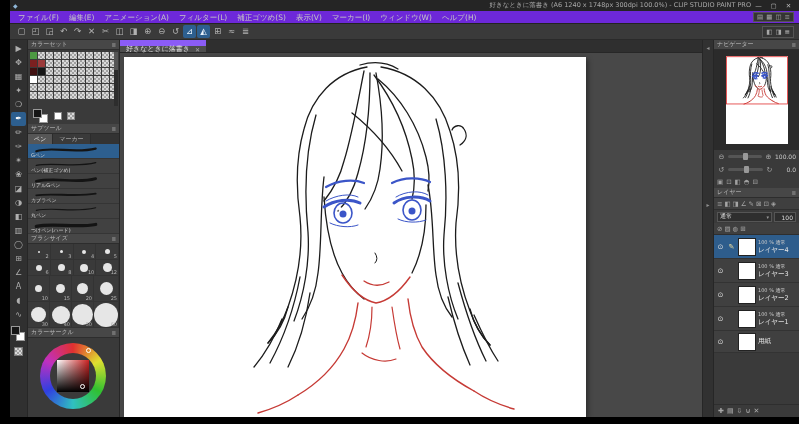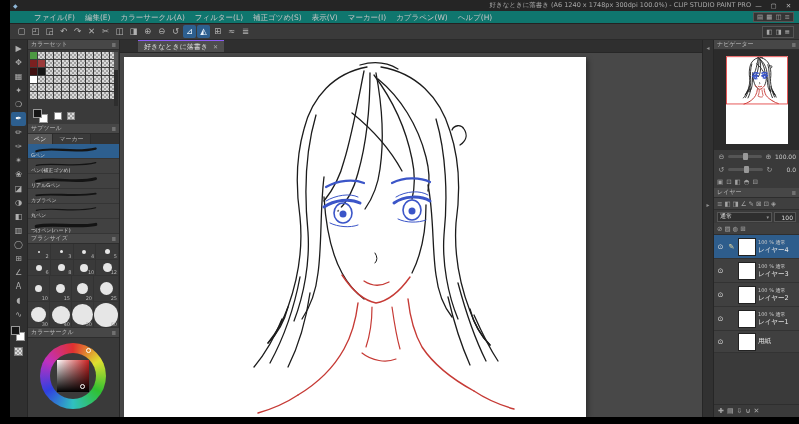--- a/index.html
+++ b/index.html
@@ -8,21 +8,21 @@
   .window{position:absolute;left:10px;top:0;width:789px;height:417px;background:#383838;}
 
   
   .titlebar{height:11px;background:#252525;display:flex;align-items:center;padding:0 3px;}
   .app-icon{font-size:6px;color:#8fb7d8;width:10px;}
   .title{flex:1;text-align:right;font-size:6.5px;color:#a8a8a8;white-space:nowrap;overflow:hidden;}
   .win-controls{display:flex;}
   .win-controls span{width:15px;text-align:center;font-size:6.5px;color:#bbb;}
 
   
-  .menubar{height:13px;background:#0f766e;display:flex;align-items:center;font-size:7.5px;color:#c6c6c6;padding-left:19px;border-bottom:1px solid #232323;}
+  .menubar{height:13px;background:#6d28d9;display:flex;align-items:center;font-size:7.5px;color:#c6c6c6;padding-left:3px;border-bottom:1px solid #232323;}
   .menu-item{padding:0 5px;line-height:13px;}
   .menu-right{margin-left:auto;margin-right:5px;border:1px solid #555;height:10px;display:flex;align-items:center;padding:0 3px;gap:3px;background:#343434;}
 
   
   .commandbar{height:16px;background:#3a3a3a;display:flex;align-items:center;padding-left:5px;gap:1px;border-bottom:1px solid #2a2a2a;}
   .cmd-icons{display:flex;gap:1px;align-items:center;}
   .cmd-icons .item{width:13px;height:13px;line-height:13px;text-align:center;font-size:8.5px;color:#b2b2b2;border-radius:2px;}
   .cmd-icons .item.active{background:#2d5f8f;color:#e8f2fb;}
   .cmd-right{margin-left:auto;margin-right:5px;border:1px solid #555;height:12px;display:flex;align-items:center;padding:0 3px;gap:3px;background:#343434;}
   .mini-icon,.menu-right .item,.cmd-right .item{font-size:6.5px;color:#a8a8a8;}
@@ -81,21 +81,21 @@
     background:conic-gradient(#e03030,#e0e030,#30c030,#30c0c0,#3040e0,#c030c0,#e03030);}
   .hue-inner{position:absolute;left:10px;top:10px;width:46px;height:46px;border-radius:50%;background:#3a3a3a;}
   .sv-square{position:absolute;left:29px;top:22px;width:32px;height:32px;
     background:linear-gradient(to top,#000,rgba(0,0,0,0)),linear-gradient(to right,#fff,#cc2222);}
   .hue-marker{position:absolute;left:58px;top:10px;width:5px;height:5px;border:1px solid #fff;border-radius:50%;}
   .sv-marker{position:absolute;left:52px;top:46px;width:5px;height:5px;border:1px solid #fff;border-radius:50%;}
 
   
   .canvas-area{flex:1;background:#484848;position:relative;overflow:hidden;}
   .tabbar{height:13px;background:#2f2f2f;display:flex;border-bottom:1px solid #272727;}
-  .doc-tab{margin-left:18px;background:#4d4d4d;color:#ddd;font-size:7px;display:flex;align-items:center;padding:0 6px;gap:5px;border-top:1px solid #8b5cf6;}
+  .doc-tab{margin-left:0;background:#4d4d4d;color:#ddd;font-size:7px;display:flex;align-items:center;padding:0 6px;gap:5px;border-top:6px solid #8b5cf6;}
   .tab-close{font-size:6px;color:#aaa;}
   .canvas-white{position:absolute;left:4px;top:17px;width:462px;height:360px;background:#fff;box-shadow:2px 2px 5px rgba(0,0,0,.4);}
   .canvas-white svg{display:block;width:462px;height:360px;}
 
   
   .divider{width:11px;background:#313131;display:flex;flex-direction:column;align-items:center;padding-top:4px;gap:150px;border-left:1px solid #262626;}
   .divider .item{font-size:6px;color:#8f8f8f;}
 
   
   .rightpanel{width:86px;background:#3a3a3a;display:flex;flex-direction:column;border-left:1px solid #262626;}
@@ -141,26 +141,26 @@
     <span class="win-controls">
       <span>—</span>
       <span>▢</span>
       <span>✕</span>
     </span>
   </div>
 
   <div class="menubar">
     <span class="menu-item">ファイル(F)</span>
     <span class="menu-item">編集(E)</span>
-    <span class="menu-item">カラーサークル(A)</span>
+    <span class="menu-item">アニメーション(A)</span>
     <span class="menu-item">フィルター(L)</span>
     <span class="menu-item">補正ゴツめ(S)</span>
     <span class="menu-item">表示(V)</span>
     <span class="menu-item">マーカー(I)</span>
-    <span class="menu-item">カブラペン(W)</span>
+    <span class="menu-item">ウィンドウ(W)</span>
     <span class="menu-item">ヘルプ(H)</span>
     <span class="menu-right">
         <span class="mini-icon">▤</span>
         <span class="mini-icon">▦</span>
         <span class="mini-icon">◫</span>
         <span class="mini-icon">≡</span>
       </span>
   </div>
 
   <div class="commandbar">

